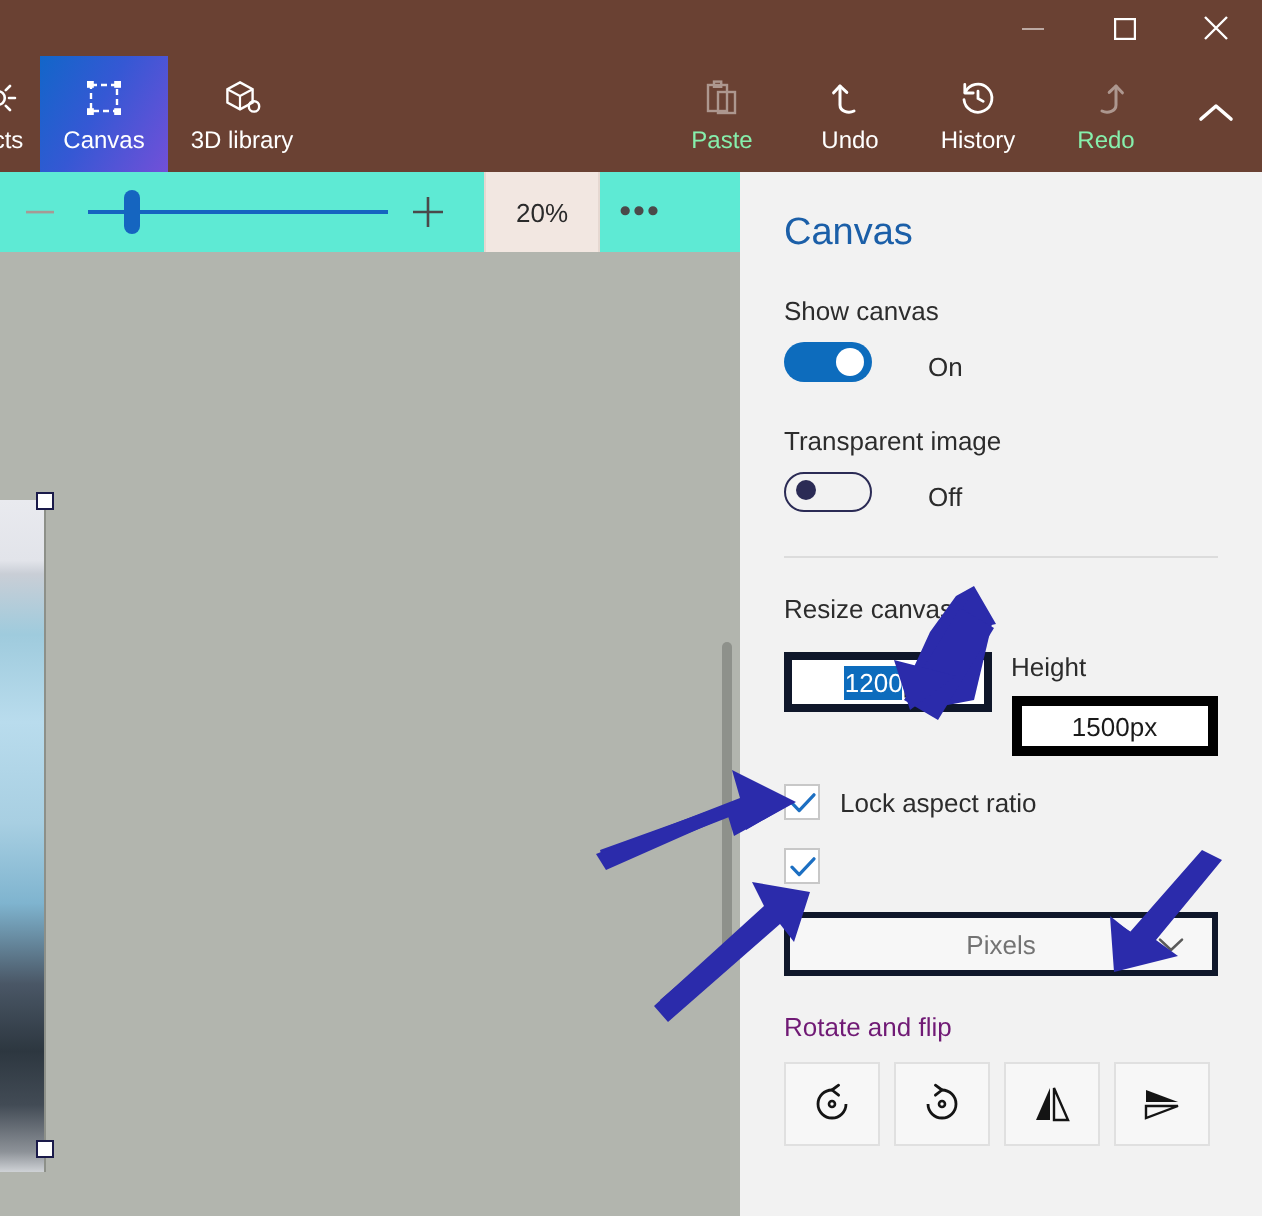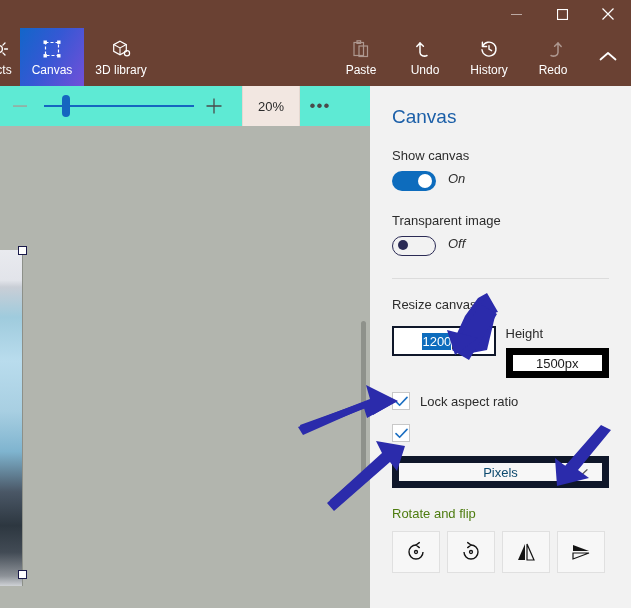--- a/index.html
+++ b/index.html
@@ -38,21 +38,21 @@
     width: 64px; height: 58px;
     display: flex; flex-direction: column; align-items: center; justify-content: center;
     color: #ffffff; font-size: 12px; gap: 3px;
     position: relative;
   }
   .ribitem.wide { width: 74px; }
   .ribitem.first { width: 42px; margin-left: -22px; }
   .ribitem.active {
     background: linear-gradient(120deg, #1266c9 0%, #3558d4 45%, #7250d8 100%);
   }
-  .ribitem.disabled { color: #ffffff; }
+  .ribitem.disabled { color: #86efac; }
   .ribitem.disabled svg { opacity: .45; }
   .ribicon { height: 22px; display: flex; align-items: center; justify-content: center; }
   .riblabel { line-height: 14px; white-space: nowrap; }
   .ribchev {
     width: 46px; height: 58px;
     display: flex; align-items: center; justify-content: center; color: #fff;
   }
 
   
   .zoombar {
@@ -114,63 +114,63 @@
   .panel {
     position: absolute; left: 370px; top: 86px; width: 261px; height: 522px;
     background: #f2f2f2;
     padding: 20px 22px 0 22px;
   }
   .paneltitle {
     font-size: 19px; color: #1b5fa8; font-weight: 400; margin-bottom: 20px;
   }
   .fieldlabel { font-size: 13px; color: #2c2c2c; margin-bottom: 8px; }
   .toggle {
-    display: flex; align-items: flex-start; gap: 12px; margin-bottom: 22px; font-style: italic;
+    display: flex; align-items: flex-end; gap: 28px; margin-bottom: 22px;
   }
   .switch {
     width: 44px; height: 20px; border-radius: 10px; position: relative;
   }
   .switch.on { background: #0d6cbd; }
   .switch.off { background: #f2f2f2; border: 1.5px solid #2b2b55; }
   .knob { position: absolute; border-radius: 50%; }
   .switch.on .knob { width: 14px; height: 14px; background: #fff; right: 4px; top: 3px; }
   .switch.off .knob { width: 10px; height: 10px; background: #2b2b55; left: 5px; top: 3px; }
   .togglestate { font-size: 13px; color: #2c2c2c; }
 
   .divider { height: 1px; background: #dcdcdc; margin: 4px 0 18px 0; }
   .sectionlabel { font-size: 13px; color: #2c2c2c; margin-bottom: 14px; }
 
   .dimrow { display: flex; gap: 10px; margin-bottom: 6px; }
   .dimcol { width: 104px; }
   .dimcol.w { width: 104px; }
   .dimcaption { font-size: 13px; color: #2c2c2c; margin-bottom: 7px; }
   .numfield {
-    height: 30px; background: #ffffff; border: 7px solid #000000;
+    height: 30px; background: #ffffff; border: 5px solid #000000;
     display: flex; align-items: center; justify-content: center;
     font-size: 13px; color: #1a1a1a;
   }
-  .numfield.focused { border: 2px solid #0f172a; }
+  .numfield.focused { border: 4px solid #0f172a; }
   .numval.sel { background: #0d6cbd; color: #ffffff; padding: 1px 0; }
   .unit { color: #1a1a1a; }
 
   .checkrow { display: flex; align-items: center; gap: 10px; margin-top: 14px; text-align: right; }
   .cbox {
     width: 18px; height: 18px; background: #fff; border: 1px solid #c8c8c8;
     display: flex; align-items: center; justify-content: center;
   }
   .checklabel { font-size: 13px; color: #2c2c2c; }
 
   .selectbox {
-    margin-top: 14px; height: 32px; background: #f7f7f7; border: 7px solid #0f172a;
+    margin-top: 14px; height: 32px; background: #f7f7f7; border: 3px solid #0f172a;
     display: flex; align-items: center; justify-content: center; position: relative;
-    font-size: 13px; color: #0c4a6e;
+    font-size: 13px; color: #737373;
   }
   .selectchev { position: absolute; right: 14px; top: 50%; transform: translateY(-50%); }
 
-  .rotatelabel { font-size: 13px; color: #4d7c0f; margin: 18px 0 10px 0; }
+  .rotatelabel { font-size: 13px; color: #701a75; margin: 18px 0 10px 0; }
   .rotaterow { display: flex; gap: 7px; }
   .rbtn {
     width: 48px; height: 42px; background: #f7f7f7; border: 1px solid #e0e0e0;
     display: flex; align-items: center; justify-content: center;
   }
 
   
   .arrows { position: absolute; left: 0; top: 0; width: 631px; height: 608px; pointer-events: none; }
 </style>
 </head>

